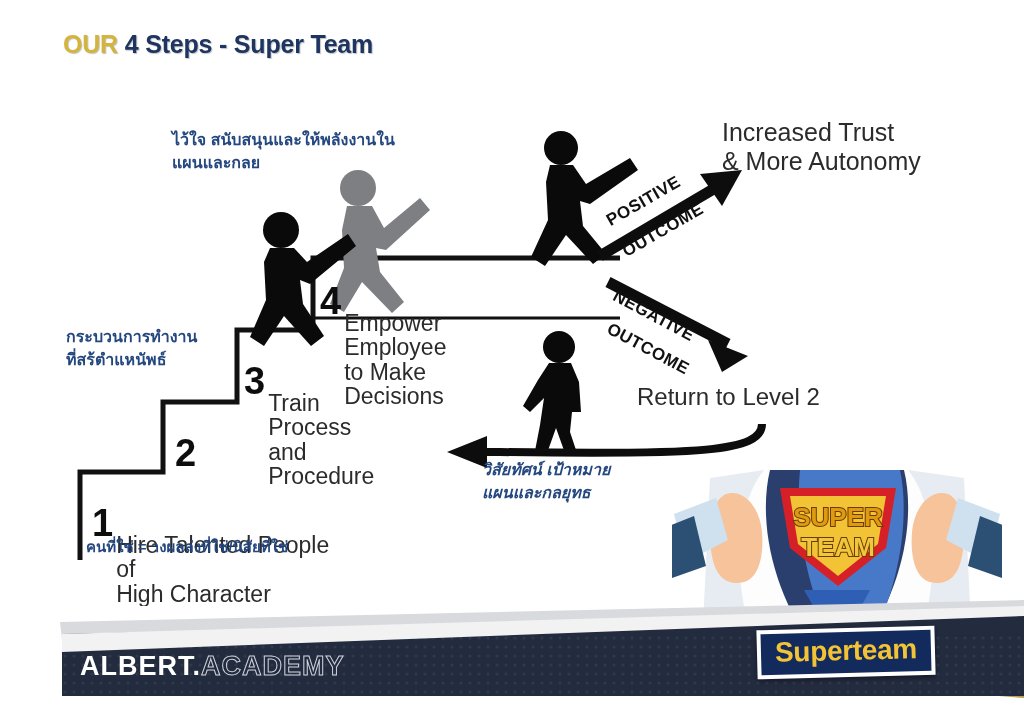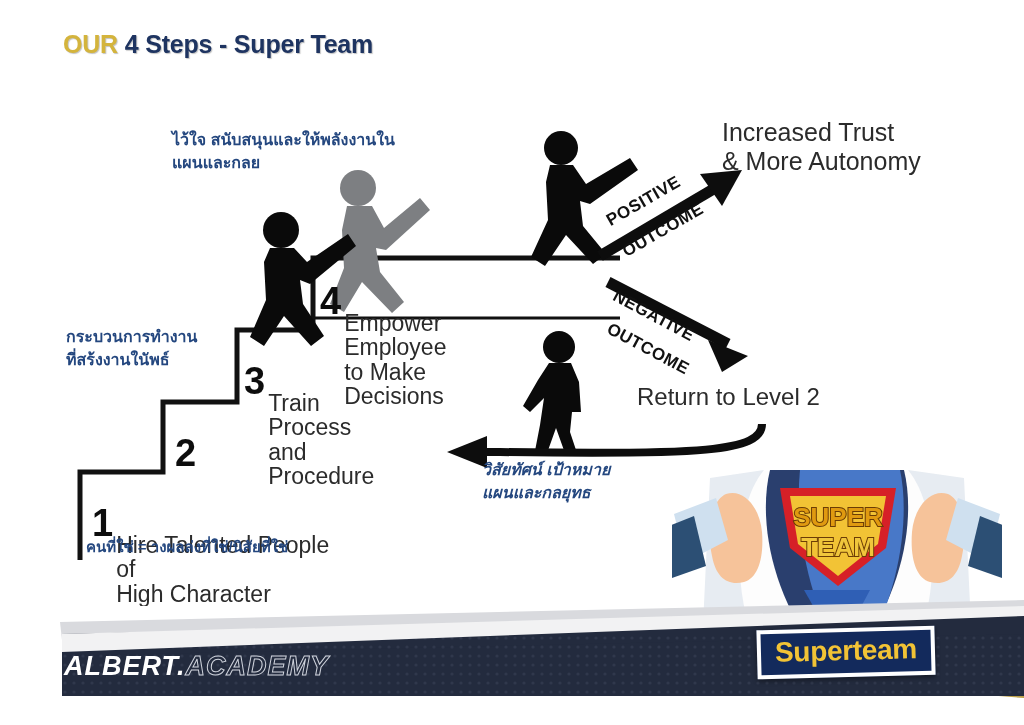--- a/index.html
+++ b/index.html
@@ -85,23 +85,23 @@
   .rtext{
     position:absolute;color:#2b2b2b;font-size:25px;line-height:1.15;
     white-space:pre-line;
   }
   #increased{left:722px;top:118px;}
   #returnlv{left:637px;top:383px;font-size:24px;text-align:left;}
 
   
   .footer{position:absolute;left:0;top:600px;width:1024px;height:125px;overflow:hidden;}
   .logo-academy{
-    position:absolute;left:64px;top:651px;
+    position:absolute;left:80px;top:651px;
     font-size:27px;font-weight:bold;letter-spacing:1px;
-    color:#ffffff;white-space:nowrap;font-style:italic;
+    color:#ffffff;white-space:nowrap;
   }
   .logo-academy .outline{
     color:transparent;
     -webkit-text-stroke:1px #cfd3dc;
     font-weight:bold;
   }
 
   
   .hero{position:absolute;left:672px;top:470px;width:330px;height:180px;}
   .badge{
@@ -188,21 +188,21 @@
   </div>
   <div class="step" id="step1">
     <span class="num">1</span>
     <span class="step-text">Hire Talented People of
 High Character</span>
   </div>
 
   <div class="thai" id="thai-top">ไว้ใจ สนับสนุนและให้พลังงานใน
 แผนและกลย</div>
   <div class="thai" id="thai-mid">กระบวนการทำงาน
-ที่สร้งงานในัพธ์</div>
+ที่สร้ตำแหนัพธ์</div>
   <div class="thai" id="thai-step1">คนที่ใช่ = างผลล่งที่ใช่/นิสัยที่ใช่</div>
   <div class="thai" id="thai-vision">วิสัยทัศน์ เป้าหมาย
 แผนและกลยุทธ</div>
 
   <div class="outcome" id="pos-1">POSITIVE</div>
   <div class="outcome" id="pos-2">OUTCOME</div>
   <div class="outcome" id="neg-1">NEGATIVE</div>
   <div class="outcome" id="neg-2">OUTCOME</div>
 
   <div class="rtext" id="increased">Increased Trust

